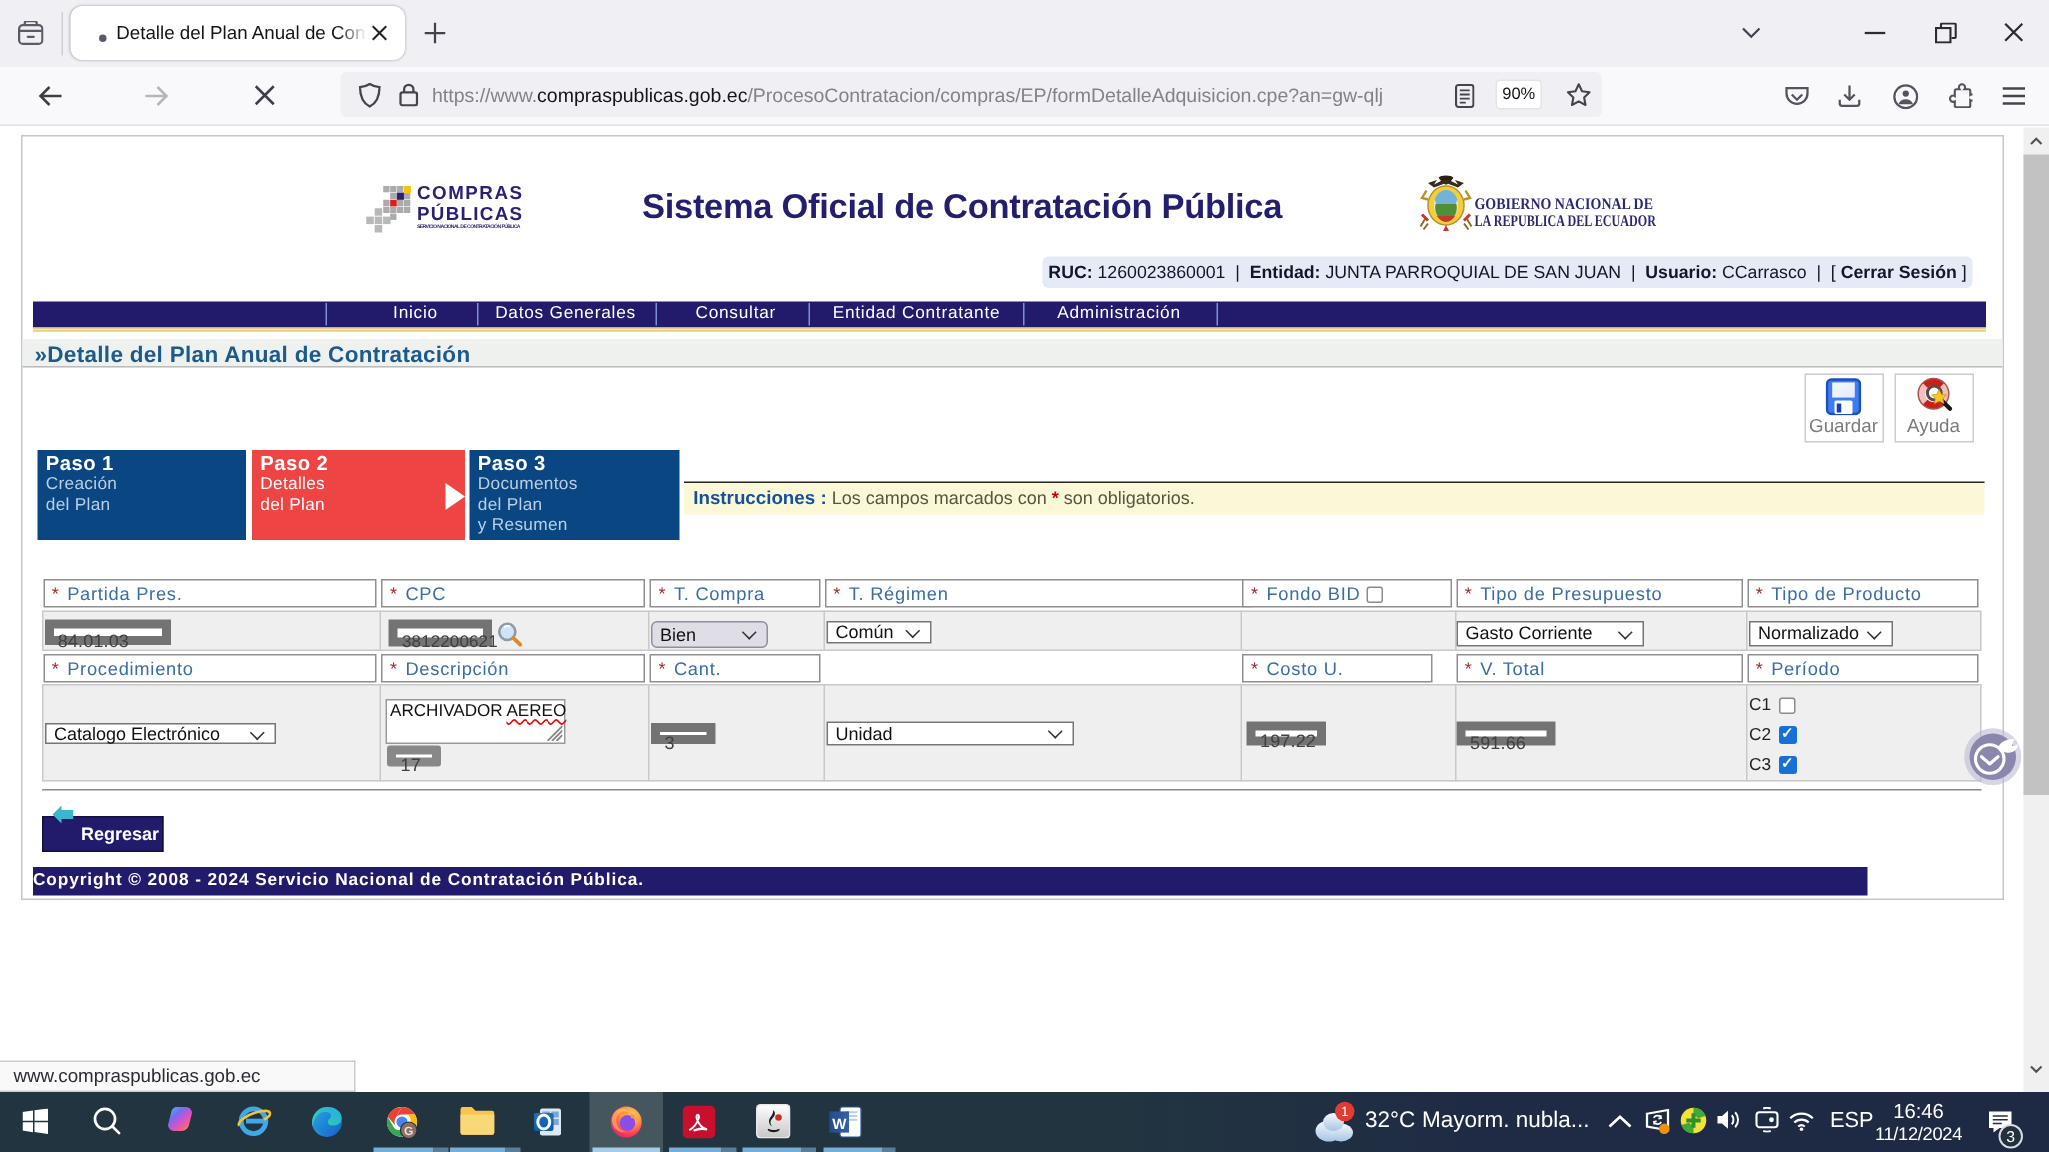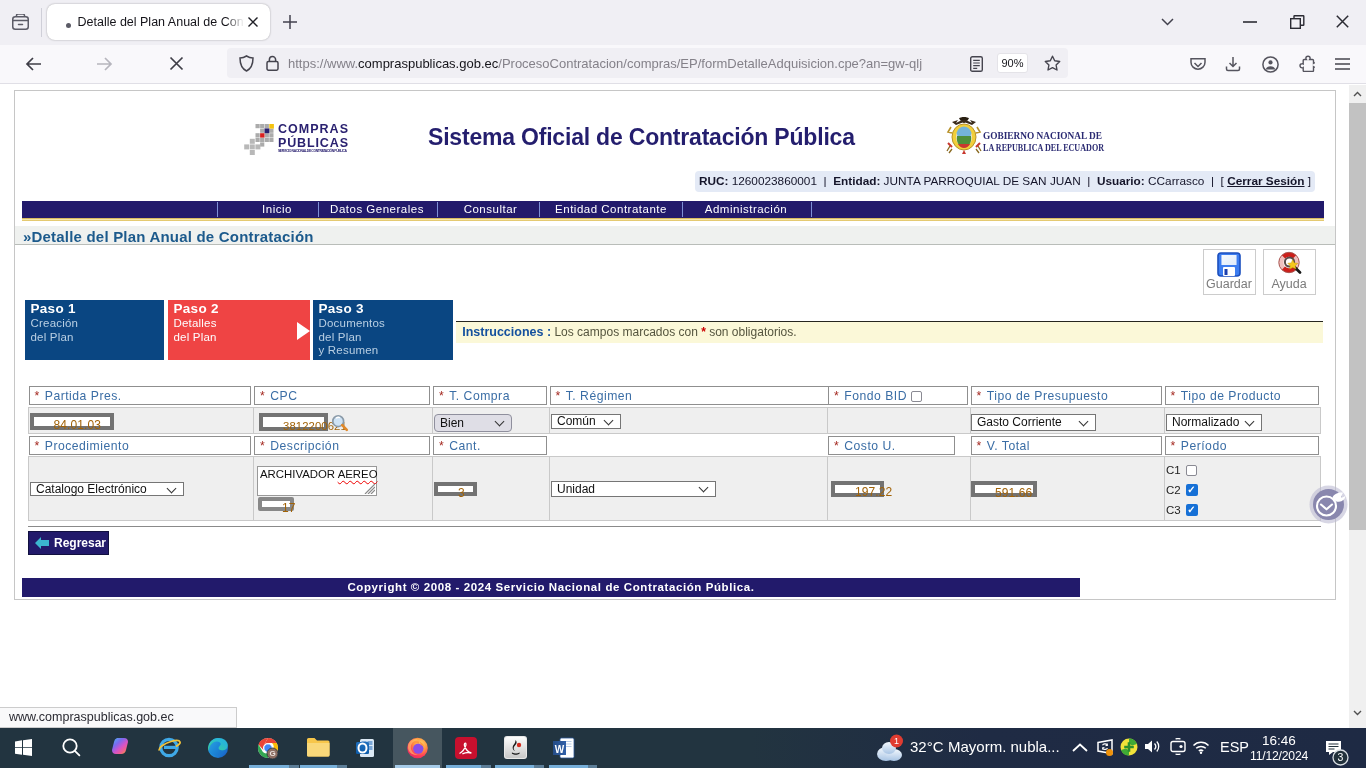--- a/index.html
+++ b/index.html
@@ -34,30 +34,30 @@
 #paso2{background:#ef4444}
 #paso2 span{color:#fdfeff}
 #paso2arrow{left:297px;top:322px;width:0;height:0;border-left:13px solid #fff;border-top:9px solid transparent;border-bottom:9px solid transparent}
 #instr{left:455.5px;top:320.5px;width:867px;height:22px;border-top:1.5px solid #26261f;background:#fbf8d8;font-size:12px;color:#55553f;line-height:20px}
 #infotitle{left:28px;top:366px;font-size:15px;font-weight:bold;color:#1c5a8c;letter-spacing:.2px}
 
 .gband{left:27.5px;width:1293.5px;background:#efefef;border:1px solid #c9c9c9}
 .gline{width:1px;background:#c9c9c9}
 .hcell{height:19.5px;background:#fff;border:1px solid #8f8f8f;font-size:12.2px;color:#3a6da5;line-height:18px;padding-left:5px;letter-spacing:.5px;white-space:nowrap}
 .hcell i{font-style:normal;color:#a52b23;margin-right:5px}
-.inp{background:#fff;border:4px solid #737373;font-size:12px;color:#a16207;line-height:15px;padding:1px 0 0 20px;letter-spacing:.1px}
+.inp{background:#fff;border:6px solid #737373;font-size:12px;color:#404040;line-height:15px;padding:1px 0 0 3px;letter-spacing:.1px}
 .sel{background:#fff;border:1px solid #757575;font-size:12px;color:#111;padding-left:5px}
 .sel:after{content:"";position:absolute;right:8px;top:50%;width:6px;height:6px;margin-top:-4.5px;border-right:1.6px solid #333;border-bottom:1.6px solid #333;transform:rotate(45deg)}
 .cb{width:11px;height:11px;background:#fff;border:1px solid #8a8a93;border-radius:2px}
 #sq{text-decoration:underline wavy #e00 1px;text-underline-offset:2px}
 .cbc{width:12px;height:12px;background:#1670d6;border-radius:2px;color:#fff;font-size:10px;font-weight:bold;text-align:center;line-height:12px}
 
-#regresar{left:28px;top:531px;width:81px;height:24px;background:#221a6b;border:1px solid #11103f;color:#fff;font-size:12px;font-weight:bold;line-height:22px;padding-left:25px;letter-spacing:0}
+#regresar{left:28px;top:544px;width:81px;height:24px;background:#221a6b;border:1px solid #11103f;color:#fff;font-size:12px;font-weight:bold;line-height:22px;padding-left:25px;letter-spacing:0}
 #hr1{left:27.5px;top:525.5px;width:1293.5px;height:1.5px;background:#8a8a8a}
-#footer{left:22px;top:577.5px;width:1058px;height:19px;background:#221a6b;color:#fff;font-size:11.5px;font-weight:bold;text-align:center;line-height:19px;letter-spacing:.6px}
+#footer{left:22px;top:577.5px;width:1223px;height:19px;background:#221a6b;color:#fff;font-size:11.5px;font-weight:bold;line-height:19px;letter-spacing:.6px}
 
 #scroll{left:1349px;top:85px;width:17px;height:643px;background:#f0f0f0}
 #thumb{left:1349px;top:103px;width:17px;height:427px;background:#c2c2c2}
 
 #taskbar{left:0;top:728px;width:1366px;height:40px;background:linear-gradient(90deg,#223440 0%,#223440 55%,#1f2b44 72%,#1e2a44 100%)}
 #fftile{left:393px;top:728px;width:49px;height:40px;background:#46565f}
 .runbar{top:764.5px;height:3.5px;background:#76aed8}
 .runtail{position:absolute;top:764.5px;height:3.5px;background:#5c7d97}
 #ffbar{background:#a6cbe8}
 #tooltip{left:0px;top:707px;width:237px;height:21px;background:#f9f9fa;border:1px solid #ccc;border-left:none;font-size:12.5px;color:#2b2b33;line-height:19px;padding-left:9px}
@@ -192,21 +192,21 @@
     <path d="M5 14l-3 5 4 1M31 14l3 5-4 1" stroke="#b8922a" stroke-width="1.6" fill="none"></path>
     <path d="M4 33l-3 5M32 33l3 5M6 36l-3 4M30 36l3 4" stroke="#8a6a20" stroke-width="1.3"></path>
     <path d="M2 30l4 4M34 30l-4 4" stroke="#c8372e" stroke-width="2"></path>
     <path d="M18 37l-2 4h4z" fill="#c8372e"></path>
   </svg>
   <svg class="a" style="left:983px;top:128px" width="132" height="26" viewBox="0 0 132 26">
     <text x="0" y="11" font-family="Liberation Serif,serif" font-size="10.8" font-weight="bold" fill="#2a2a72" textLength="119" lengthAdjust="spacingAndGlyphs">GOBIERNO NACIONAL DE</text>
     <text x="0" y="22.5" font-family="Liberation Serif,serif" font-size="10.8" font-weight="bold" fill="#2a2a72" textLength="121" lengthAdjust="spacingAndGlyphs">LA REPUBLICA DEL ECUADOR</text>
   </svg>
   <div class="a" id="title">Sistema Oficial de Contratación Pública</div>
-  <div class="a" id="rucbox"><b>RUC:</b> 1260023860001 &nbsp;|&nbsp; <b>Entidad:</b> JUNTA PARROQUIAL DE SAN JUAN &nbsp;|&nbsp; <b>Usuario:</b> CCarrasco &nbsp;|&nbsp; [ <b style="text-decoration:underline">Cerrar Sesión</b> ]</div>
+  <div class="a" id="rucbox"><b>RUC:</b> 1260023860001 &nbsp;|&nbsp; <b>Entidad:</b> JUNTA PARROQUIAL DE SAN JUAN &nbsp;|&nbsp; <b>Usuario:</b> CCarrasco &nbsp;|&nbsp; [ <b style="">Cerrar Sesión</b> ]</div>
   <div class="a" id="navbar"></div>
   <div class="a" id="navyellow"></div>
   <div class="a navitem" style="left:277px">Inicio</div>
   <div class="a navitem" style="left:377px">Datos Generales</div>
   <div class="a navitem" style="left:490.5px">Consultar</div>
   <div class="a navitem" style="left:611px">Entidad Contratante</div>
   <div class="a navitem" style="left:746px">Administración</div>
   <div class="a navsep" style="left:216.5px"></div>
   <div class="a navsep" style="left:317.5px"></div>
   <div class="a navsep" style="left:436.5px"></div>

